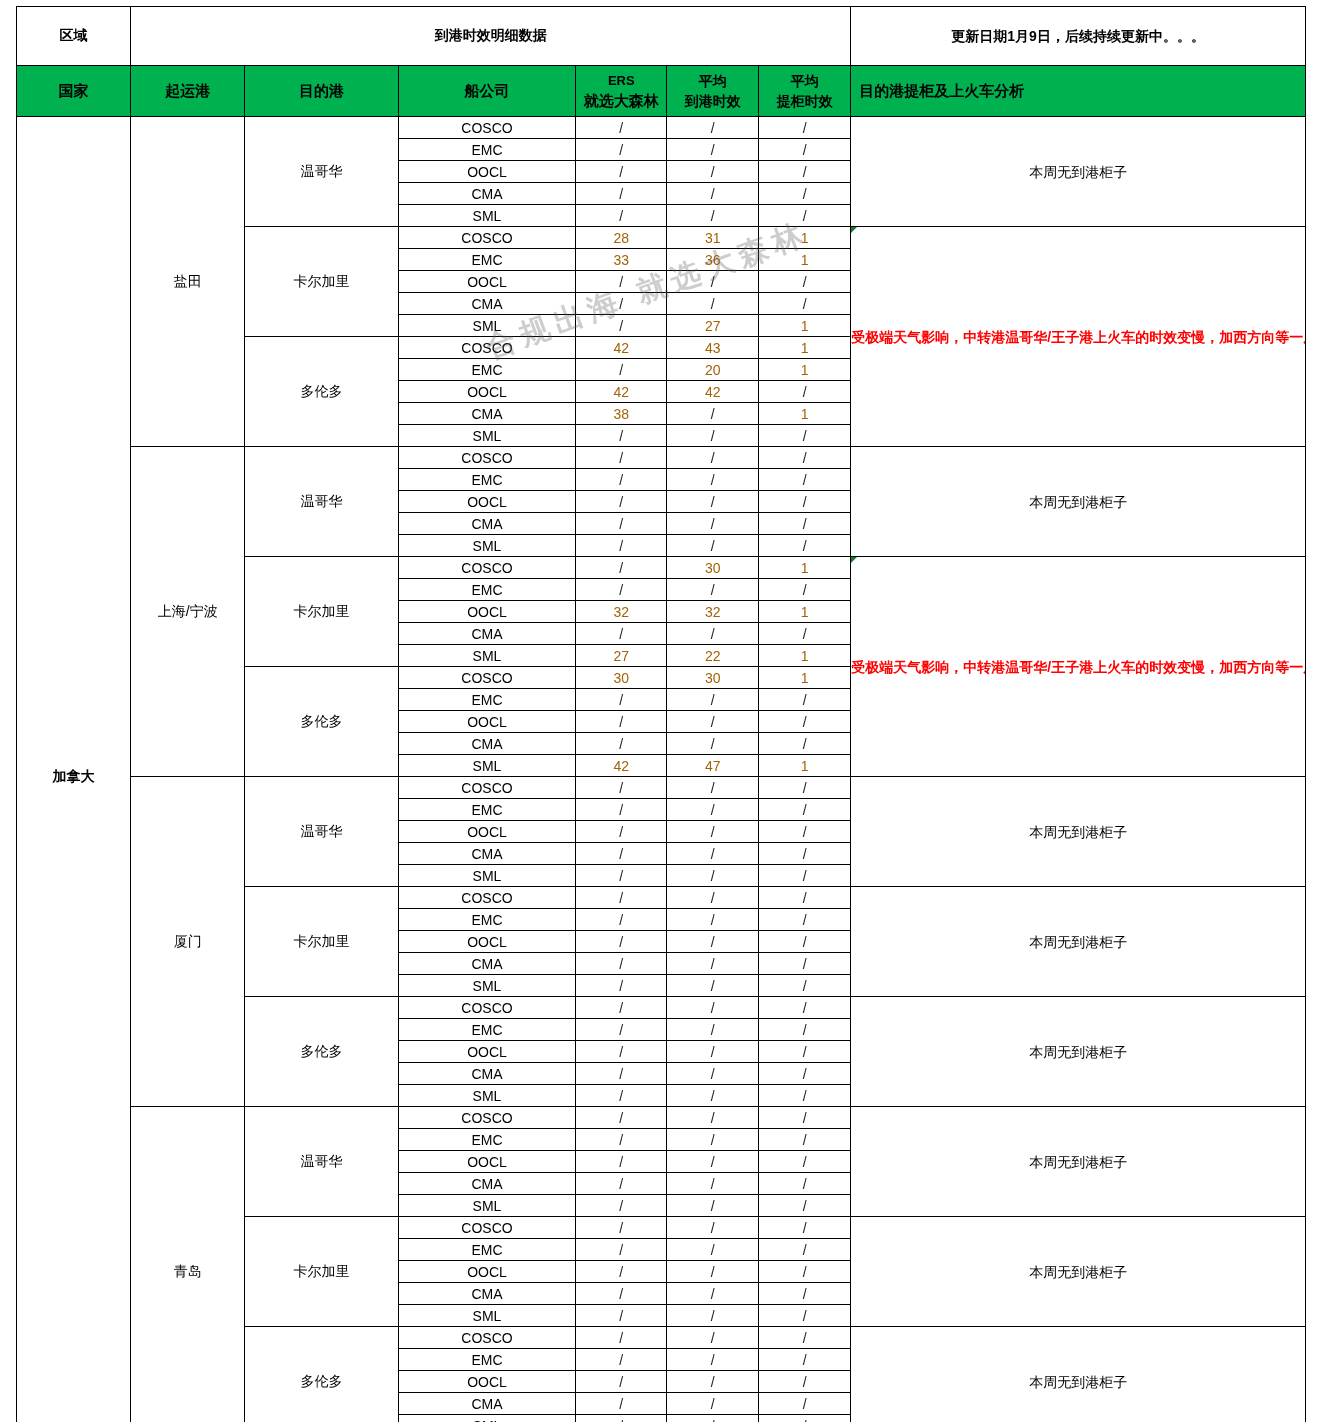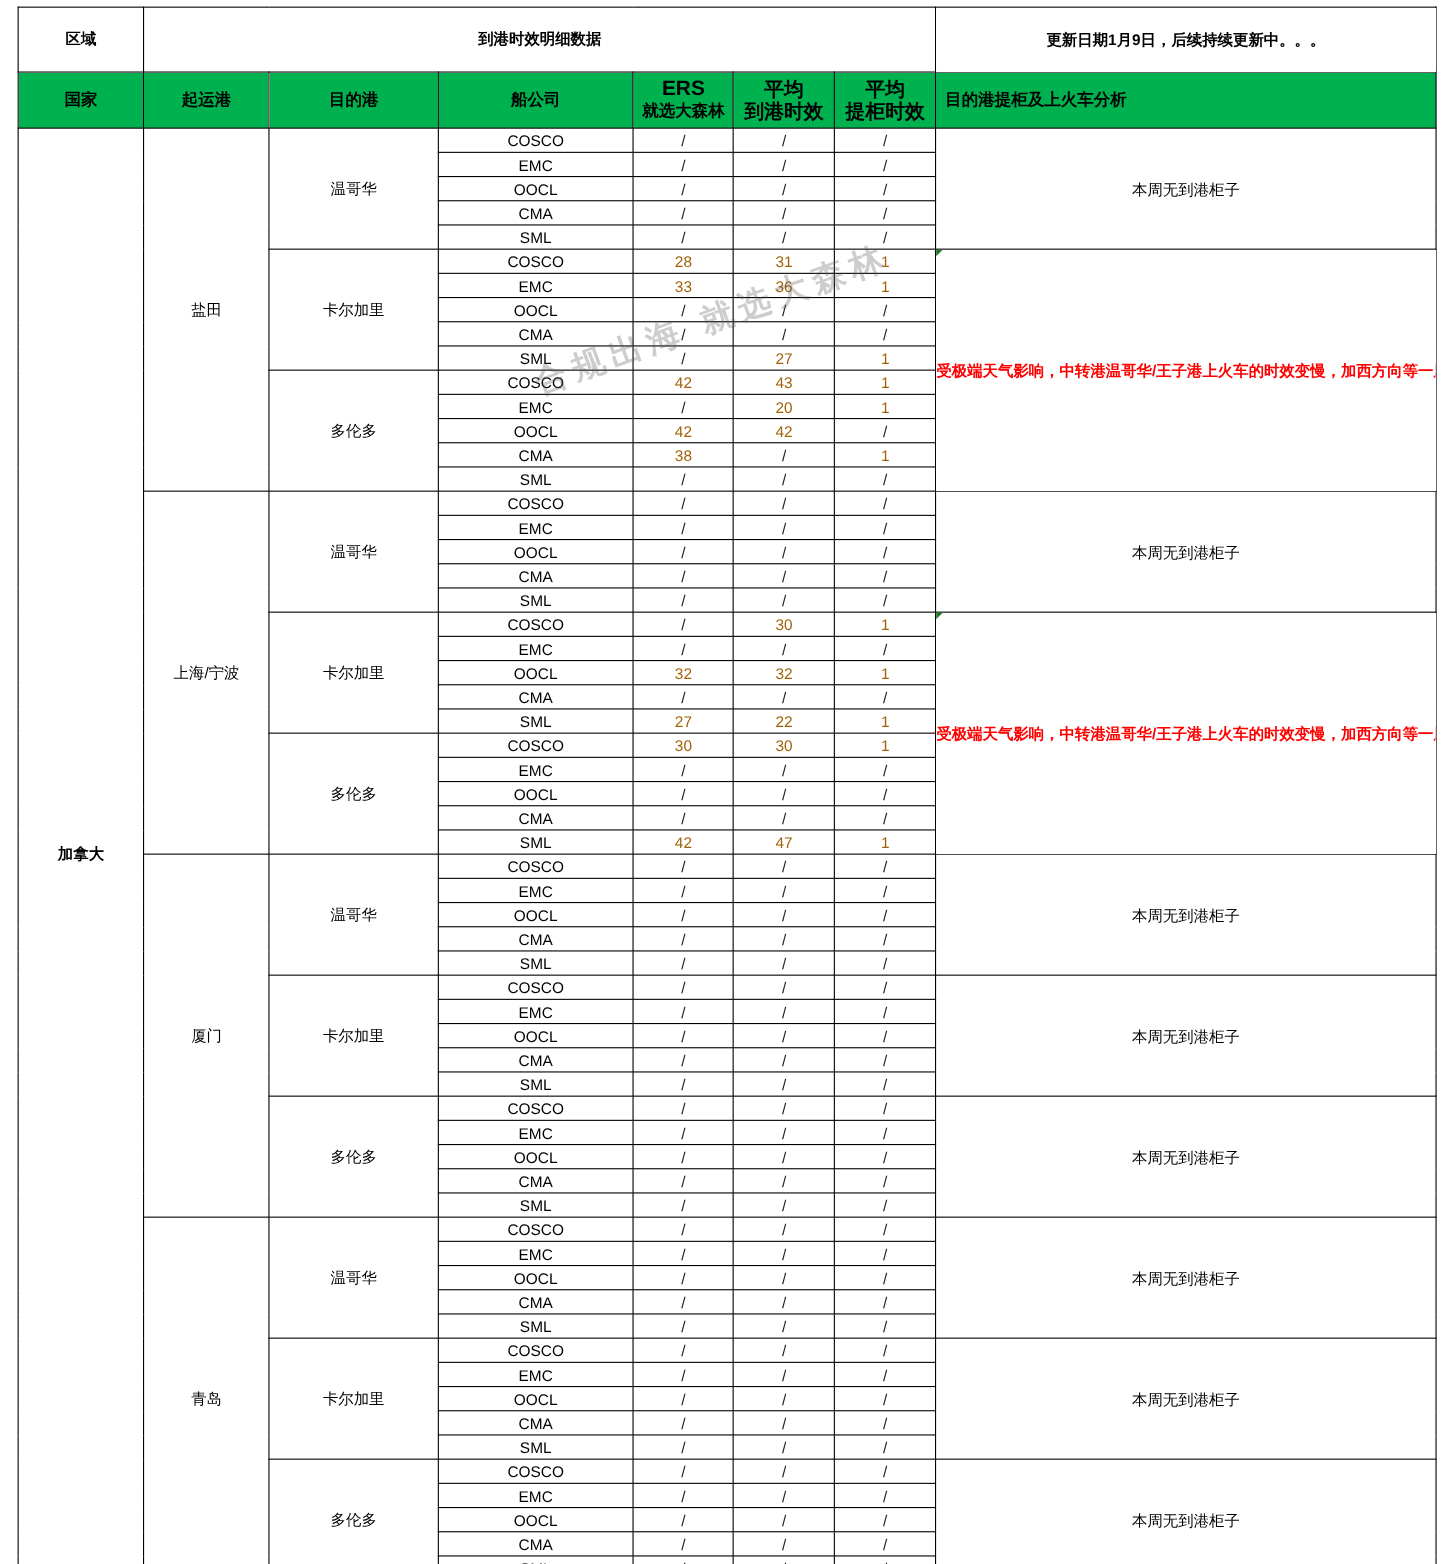--- a/index.html
+++ b/index.html
@@ -57,23 +57,23 @@
     font-weight:bold;
     height:50px;
     font-size:15px;
     line-height:20px;
     white-space:normal;
   }
   tr.hdr td.hdr-notes{
     text-align:left;padding-left:8px;font-size:15px;margin-top:36px;
   }
   tr.hdr td.hdr-two{
-    font-size:18px;
-  }
-  td.hdr-ers b{display:block;font-size:19px;}
+    font-size:14px;
+  }
+  td.hdr-ers b{display:block;font-size:13px;}
 
   
   td.carrier{font-size:15px;height:21px;}
   td.val{font-size:14px;height:21px;}
   td.val.num{color:#a16207;}
   td.val.slash{color:#222;}
   td.rowgroup{font-size:15px;font-family:Liberation Serif, serif;}
   td.country{font-size:19px;font-weight:bold;}
   td.origin{font-size:15px;margin-top:48px;}
   td.notes{

